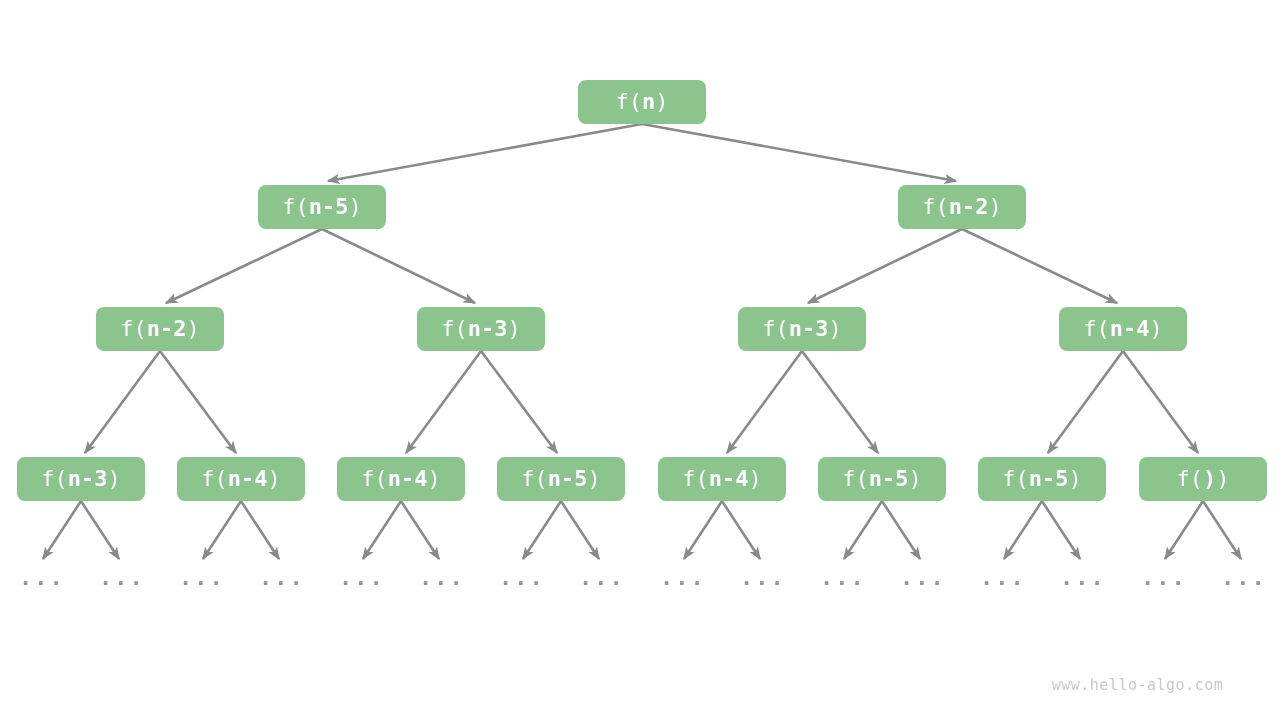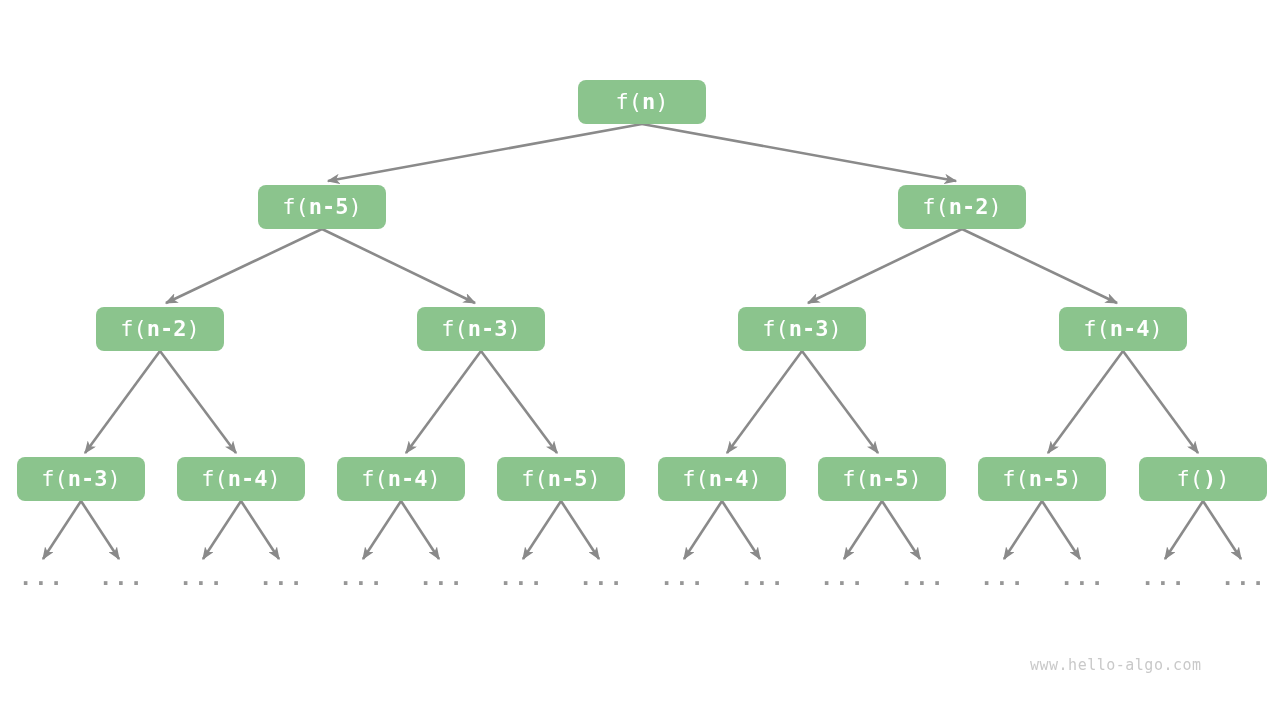--- a/index.html
+++ b/index.html
@@ -11,21 +11,21 @@
     font-family:"DejaVu Sans Mono","Liberation Mono",monospace;overflow:hidden;}
   svg.edges{position:absolute;left:0;top:0;width:1280px;height:720px;}
   svg.edges line{stroke:var(--edge);stroke-width:2.6;}
   .node{position:absolute;width:128px;height:44px;background:var(--green);
     border-radius:8px;display:flex;align-items:center;justify-content:center;
     color:var(--nodetext);font-size:22px;line-height:1;white-space:pre;}
   .node .p{font-weight:400;}
   .node .v{font-weight:700;}
   .dots{position:absolute;width:44px;text-align:center;color:var(--dots);
     font-size:22px;font-weight:700;letter-spacing:2px;line-height:22px;}
-  .watermark{position:absolute;left:1030px;top:656px;width:215px;text-align:left;
+  .watermark{position:absolute;left:1030px;top:676px;width:215px;text-align:center;
     color:var(--wm);font-size:15px;letter-spacing:0.5px;}
 </style>
 </head>
 <body>
 
 <div class="stage">
 
   <svg class="edges" viewBox="0 0 1280 720" xmlns="http://www.w3.org/2000/svg">
     <defs>
       <marker id="arrow" viewBox="0 0 10 8" markerWidth="13" markerHeight="10.4" refX="9" refY="4" orient="auto" markerUnits="userSpaceOnUse">

